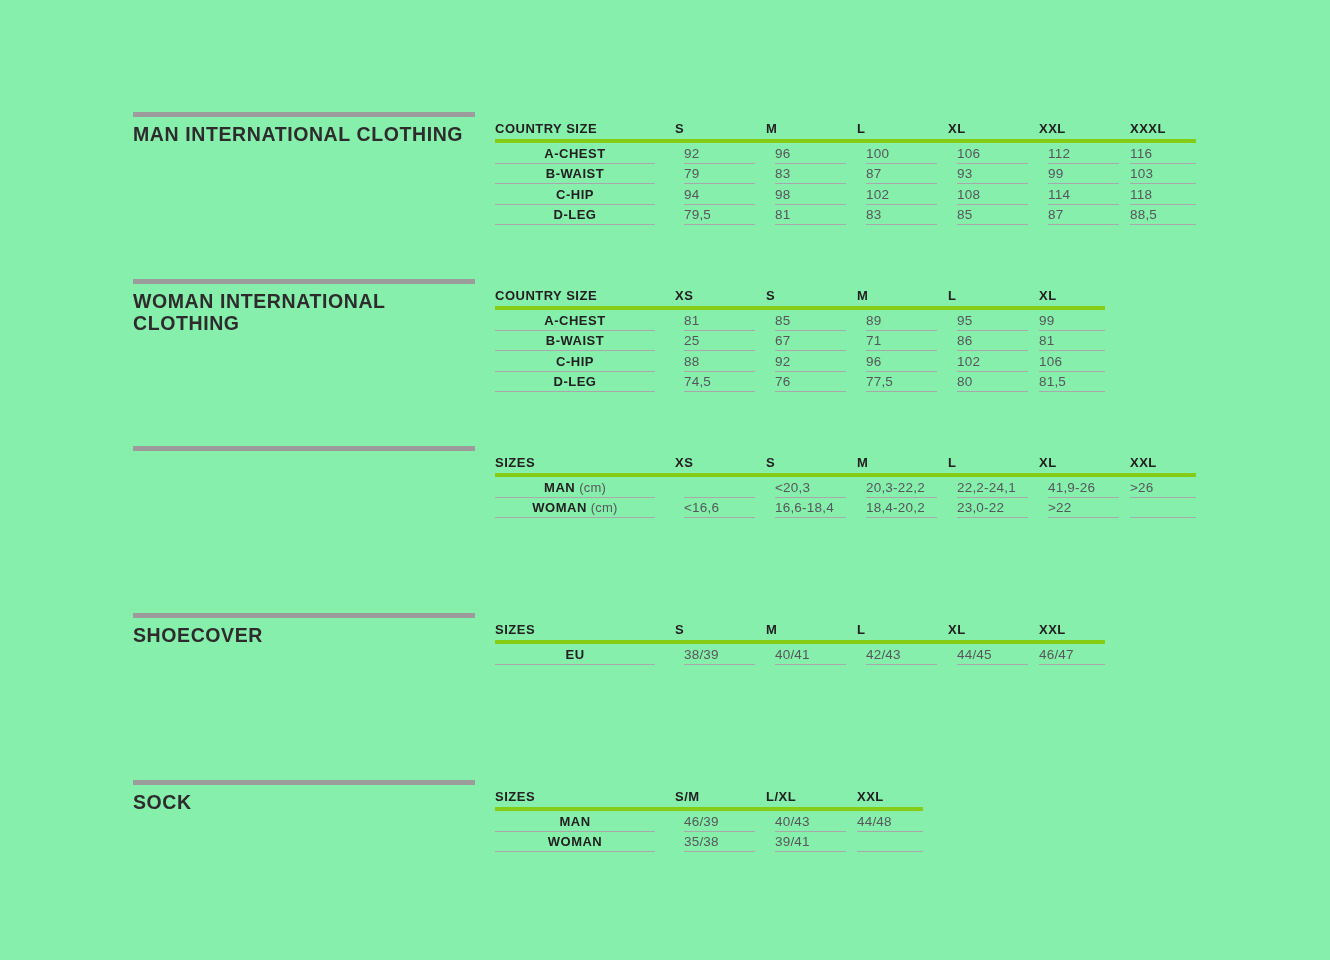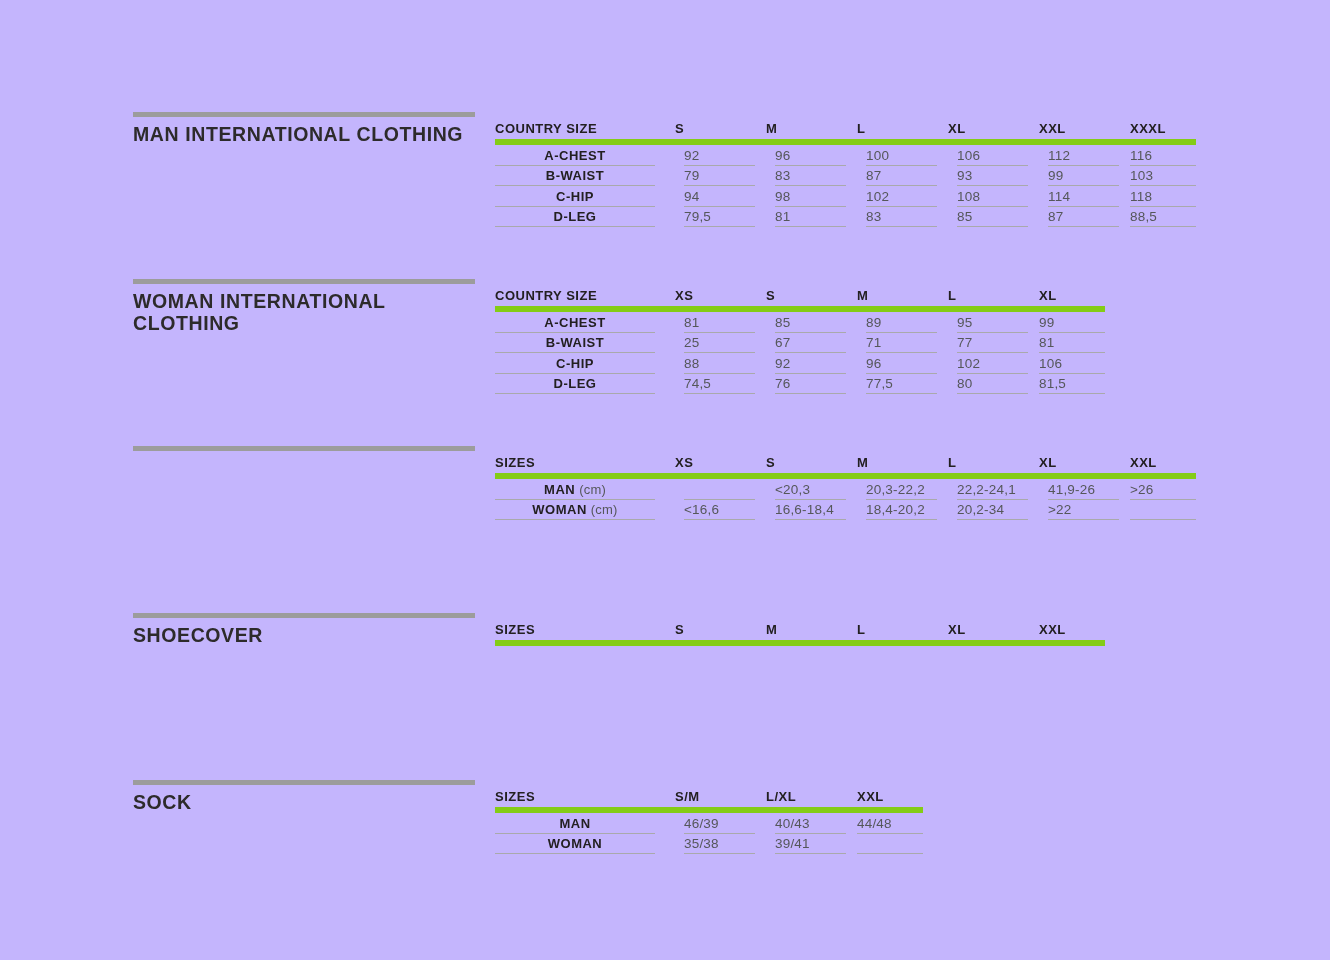--- a/index.html
+++ b/index.html
@@ -5,21 +5,21 @@
   html, body {
     margin: 0;
     padding: 0;
     background: #ffffff;
     font-family: "Liberation Sans", sans-serif;
   }
   #canvas {
     position: relative;
     width: 1330px;
     height: 960px;
-    background: #c4b5fd;
+    background: #86efac;
     overflow: hidden;
   }
   .section { position: absolute; left: 0; width: 1330px; }
 
   
   .title-block { position: absolute; left: 133px; width: 342px; }
   .title-bar { height: 5px; background: #9c9c9c; }
   .section-title {
     margin-top: 7px;
     font-weight: bold;
@@ -28,21 +28,21 @@
     color: #2d2b2b;
     letter-spacing: 0.6px;
   }
 
   
   .sizes-table { position: absolute; left: 495px; top: 2px; }
   .trow { display: grid; align-items: end; }
   .header-row {
     height: 22px;
     padding-bottom: 3px;
-    border-bottom: 6px solid #84cc16;
+    border-bottom: 4px solid #84cc16;
   }
   .hcell {
     font-weight: bold;
     font-size: 13px;
     color: #232021;
     letter-spacing: 0.5px;
     white-space: nowrap;
   }
   .drow { height: 20.5px; }
   .cell-inner {
@@ -231,21 +231,21 @@
           <div class="cell-inner cell-value">
             <span class="value-text">25</span>
           </div>
           <div class="cell-inner cell-value">
             <span class="value-text">67</span>
           </div>
           <div class="cell-inner cell-value">
             <span class="value-text">71</span>
           </div>
           <div class="cell-inner cell-value">
-            <span class="value-text">77</span>
+            <span class="value-text">86</span>
           </div>
           <div class="cell-inner cell-last">
             <span class="value-text">81</span>
           </div>
         </div>
         <div class="trow drow" style="grid-template-columns: 180px repeat(4, 91px) 66px;">
           <div class="cell-inner cell-label">
             <span class="row-label">C-HIP</span>
           </div>
           <div class="cell-inner cell-value">
@@ -332,21 +332,21 @@
           <div class="cell-inner cell-value">
             <span class="value-text">&lt;16,6</span>
           </div>
           <div class="cell-inner cell-value">
             <span class="value-text">16,6-18,4</span>
           </div>
           <div class="cell-inner cell-value">
             <span class="value-text">18,4-20,2</span>
           </div>
           <div class="cell-inner cell-value">
-            <span class="value-text">20,2-34</span>
+            <span class="value-text">23,0-22</span>
           </div>
           <div class="cell-inner cell-value">
             <span class="value-text">&gt;22</span>
           </div>
           <div class="cell-inner cell-last">
             <span class="value-text"></span>
           </div>
         </div>
       </div>
     </div>
@@ -357,20 +357,40 @@
       </div>
       <div class="sizes-table">
         <div class="trow header-row" style="grid-template-columns: 180px repeat(4, 91px) 66px;">
           <div class="hcell">SIZES</div>
           <div class="hcell">S</div>
           <div class="hcell">M</div>
           <div class="hcell">L</div>
           <div class="hcell">XL</div>
           <div class="hcell">XXL</div>
         </div>
+        <div class="trow drow" style="grid-template-columns: 180px repeat(4, 91px) 66px;">
+          <div class="cell-inner cell-label">
+            <span class="row-label">EU</span>
+          </div>
+          <div class="cell-inner cell-value">
+            <span class="value-text">38/39</span>
+          </div>
+          <div class="cell-inner cell-value">
+            <span class="value-text">40/41</span>
+          </div>
+          <div class="cell-inner cell-value">
+            <span class="value-text">42/43</span>
+          </div>
+          <div class="cell-inner cell-value">
+            <span class="value-text">44/45</span>
+          </div>
+          <div class="cell-inner cell-last">
+            <span class="value-text">46/47</span>
+          </div>
+        </div>
       </div>
     </div>
     <div class="section" style="top: 780px;">
       <div class="title-block">
         <div class="title-bar" style="background: rgb(156, 156, 156);"></div>
         <div class="section-title">SOCK</div>
       </div>
       <div class="sizes-table">
         <div class="trow header-row" style="grid-template-columns: 180px repeat(2, 91px) 66px;">
           <div class="hcell">SIZES</div>

